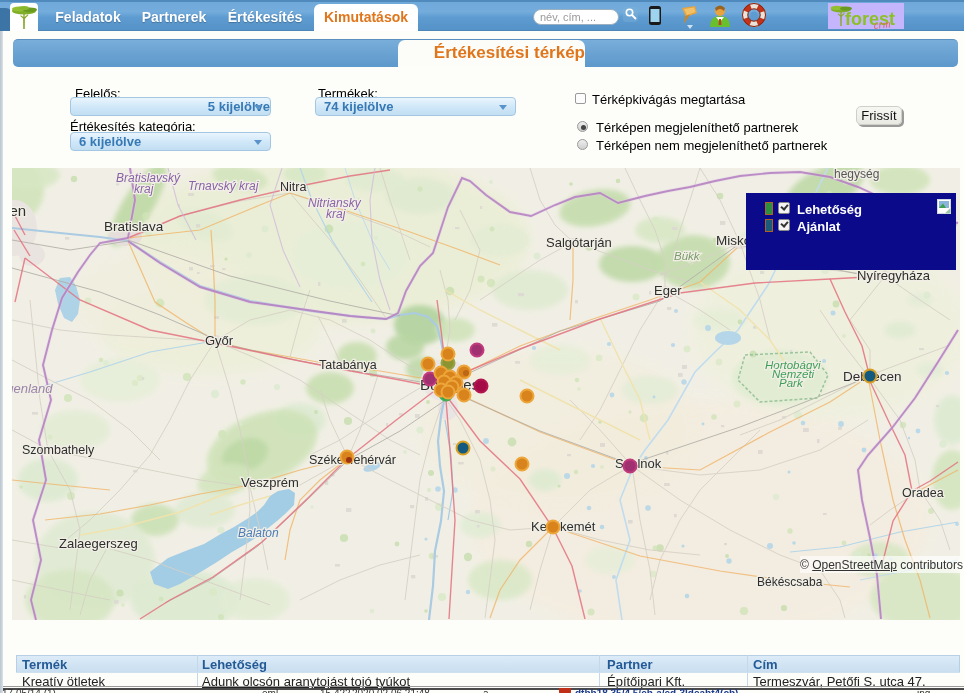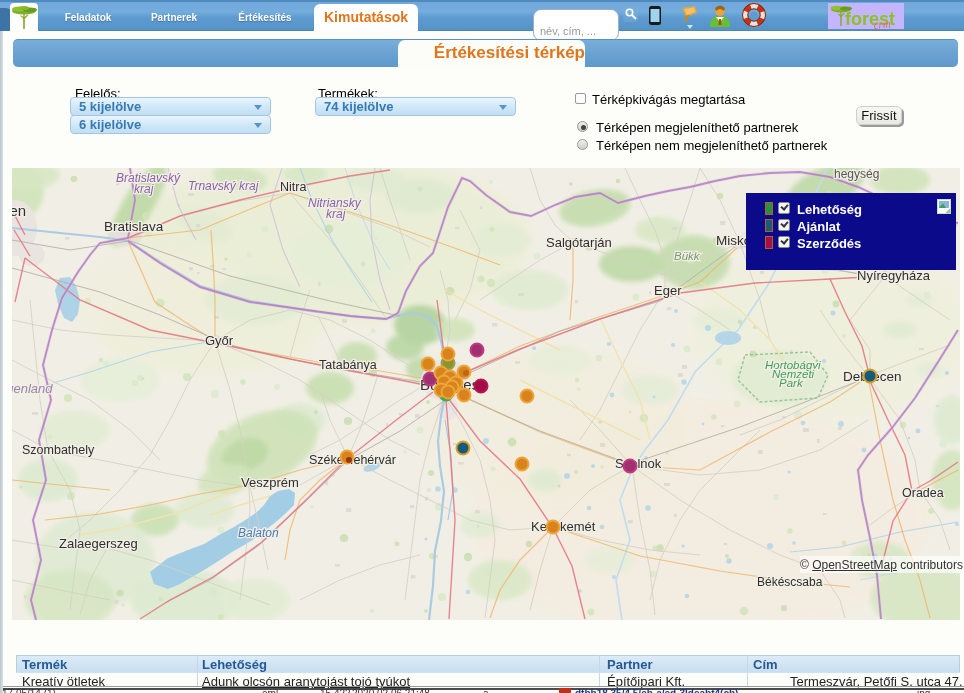--- a/index.html
+++ b/index.html
@@ -3,28 +3,28 @@
 <meta charset="utf-8">
 <style>
   html,body{margin:0;padding:0;background:#fff;}
   *{box-sizing:border-box;}
   #page{position:relative;width:964px;height:693px;overflow:hidden;background:#fdfdfa;font-family:"Liberation Sans",sans-serif;}
   .abs{position:absolute;}
   
   #nav{position:absolute;left:0;top:0;width:964px;height:31px;
     background:linear-gradient(#6fa9da 0%,#74addc 35%,#5d9bd1 55%,#5592c8 100%);
     border-top:2px solid #5089bc;border-bottom:1px solid #4d87b8;}
-  .navtab{position:absolute;top:6px;height:25px;color:#fff;font-weight:bold;font-size:10px;
+  .navtab{position:absolute;top:6px;height:25px;color:#fff;font-weight:bold;font-size:14px;
     text-align:center;line-height:23px;text-shadow:0 1px 1px rgba(0,0,0,.25);}
   #tab-active{position:absolute;left:314px;top:4px;width:104px;height:27px;background:#fff;
     border-radius:6px 6px 0 0;color:#e0761c;font-weight:bold;font-size:14px;text-align:center;line-height:26px;}
   #treetab{position:absolute;left:10px;top:3px;width:28px;height:28px;background:#fff;border-radius:4px 4px 0 0;}
   #navshadow{position:absolute;left:0px;top:8px;width:12px;height:23px;background:#3c74a6;border-radius:0 6px 0 0;}
   #search{position:absolute;left:533px;top:9px;width:86px;height:16px;background:#fff;border:1px solid #9ab0c0;
-    border-radius:8px;font-size:11px;color:#9a9a9a;padding:15px 6px;line-height:13px;}
+    border-radius:8px;font-size:11px;color:#9a9a9a;padding:1px 6px;line-height:13px;}
   #logo{position:absolute;left:828px;top:3px;width:76px;height:26px;background:#c4b5fd;}
   
   #hdrbar{position:absolute;left:13px;top:39px;width:945px;height:28px;border-radius:5px;
     background:linear-gradient(#79aeda,#6aa2d2 50%,#5e99cc);border-top:1px solid #5a90bf;}
   #hdrtab{position:absolute;left:398px;top:40px;width:187px;height:27px;background:#fcfcf8;border-radius:7px 7px 0 0;
     color:#e0761c;font-weight:bold;font-size:17px;text-align:right;line-height:26px;}
   
   #filters{position:absolute;left:0;top:67px;width:964px;height:101px;background:#fdfdfa;}
   .flabel{position:absolute;font-size:13px;color:#000000;}
   .fsel{position:absolute;width:201px;height:19px;border:1px solid #a3c7e2;border-radius:4px;
@@ -111,23 +111,23 @@
       <text x="17" y="22" style="font-size:18px;font-weight:bold;fill:#8cc026;font-family:'Liberation Sans',sans-serif;">forest</text>
       <text x="46" y="26" style="font-size:11px;font-style:italic;fill:#e06464;font-family:'Liberation Serif',serif;" transform="rotate(-6 46 26)">crm</text>
     </svg>
   </div>
 
   <div id="hdrbar"></div>
   <div id="hdrtab">Értékesítési térkép</div>
 
   <div id="filters"></div>
   <div class="flabel" style="left:75px;top:86px;">Felelős:</div>
-  <div class="fsel" style="left:70px;top:97px;">5 kijelölve<span class="arr"></span></div>
+  <div class="fsel" style="left:70px;top:97px;text-align:right;">5 kijelölve<span class="arr"></span></div>
   <div class="flabel" style="left:70px;top:119px;">Értékesítés kategória:</div>
-  <div class="fsel" style="left:70px;top:115px;">6 kijelölve<span class="arr"></span></div>
+  <div class="fsel" style="left:70px;top:132px;">6 kijelölve<span class="arr"></span></div>
   <div class="flabel" style="left:318px;top:86px;">Termékek:</div>
   <div class="fsel" style="left:315px;top:97px;">74 kijelölve<span class="arr"></span></div>
   <div class="cb" style="left:575px;top:93px;"></div>
   <div class="flabel" style="left:592px;top:92px;">Térképkivágás megtartása</div>
   <div class="rad sel" style="left:577px;top:121px;"></div>
   <div class="flabel" style="left:596px;top:120px;">Térképen megjeleníthető partnerek</div>
   <div class="rad" style="left:577px;top:139px;"></div>
   <div class="flabel" style="left:596px;top:138px;">Térképen nem megjeleníthető partnerek</div>
   <div id="btn">Frissít</div>
 
@@ -635,25 +635,20 @@
     <div class="lrow" style="top:9px;">
         <span class="lsq" style="background:#2f8f3f;"></span>
         <span class="lcb"></span>
         <span class="ltx">Lehetőség</span>
       </div>
     <div class="lrow" style="top:26px;">
         <span class="lsq" style="background:#1c5a78;"></span>
         <span class="lcb"></span>
         <span class="ltx">Ajánlat</span>
       </div>
-    <div class="lrow" style="top:43px;">
-        <span class="lsq" style="background:#a50f46;"></span>
-        <span class="lcb"></span>
-        <span class="ltx">Szerződés</span>
-      </div>
     <svg style="position:absolute;right:5px;top:6px;" width="14" height="15" viewBox="0 0 14 15">
       <rect x="0.5" y="0.5" width="13" height="14" fill="#fff" stroke="#cfd8e0" stroke-width="1"></rect>
       <rect x="2" y="2" width="10" height="7" fill="#8ab4d8"></rect>
       <path d="M2,9 L6,4.5 L9,9 Z" fill="#3f9e4f"></path>
       <path d="M14,15 L7,15 L14,8 Z" fill="#e8eef2"></path>
       <path d="M13.5,14.5 L8,14.5 L13.5,9 Z" fill="#9ec49e"></path>
     </svg>
   </div>
   <div id="attrib">© <span style="text-decoration:underline;">OpenStreetMap</span> contributors</div>
 
@@ -662,21 +657,21 @@
   <div class="cline" style="left:599px;top:655px;"></div>
   <div class="cline" style="left:747px;top:655px;"></div>
   <div class="abs" style="left:16px;top:672px;width:944px;height:1px;background:#cfe0ee;"></div>
   <div class="th" style="left:22px;">Termék</div>
   <div class="th" style="left:202px;">Lehetőség</div>
   <div class="th" style="left:607px;">Partner</div>
   <div class="th" style="left:753px;">Cím</div>
   <div class="td" style="left:22px;top:675px;">Kreatív ötletek</div>
   <div class="td" style="left:202px;top:675px;text-decoration:underline;">Adunk olcsón aranytojást tojó tyúkot</div>
   <div class="td" style="left:607px;top:675px;">Építőipari Kft.</div>
-  <div class="td" style="left:790px;top:675px;">Termeszvár, Petőfi S. utca 47.</div>
+  <div class="td" style="left:753px;top:675px;">Termeszvár, Petőfi S. utca 47.</div>
   <div class="abs" style="left:0;top:686px;width:964px;height:1px;background:#9a9a9a;"></div>
   <div class="abs" style="left:0;top:688px;width:964px;height:2px;background:#4a4a4a;"></div>
   <div class="abs" style="left:0;top:688px;width:964px;height:5px;overflow:hidden;font-size:10px;color:#333;">
     <span class="abs" style="left:2px;top:0;">17.05/14 (1)</span>
     <span class="abs" style="left:262px;top:0;">eml</span>
     <span class="abs" style="left:320px;top:0;">15.422</span>
     <span class="abs" style="left:352px;top:0;">2020.02.06 21:48</span>
     <span class="abs" style="left:483px;top:0;">a</span>
     <span class="abs" style="left:559px;top:-2px;width:12px;height:8px;background:#c03018;border-radius:2px;"></span>
     <span class="abs" style="left:575px;top:0;font-weight:bold;color:#1a3a8a;">dtbb18.35/4.5/eb-a/ed-3ldeabt4(cb)</span>

